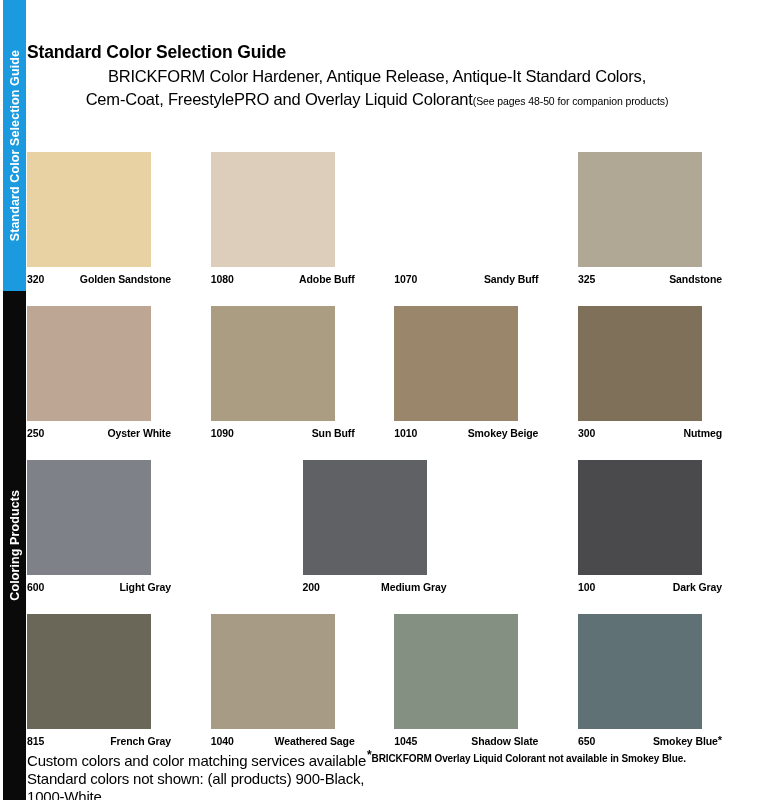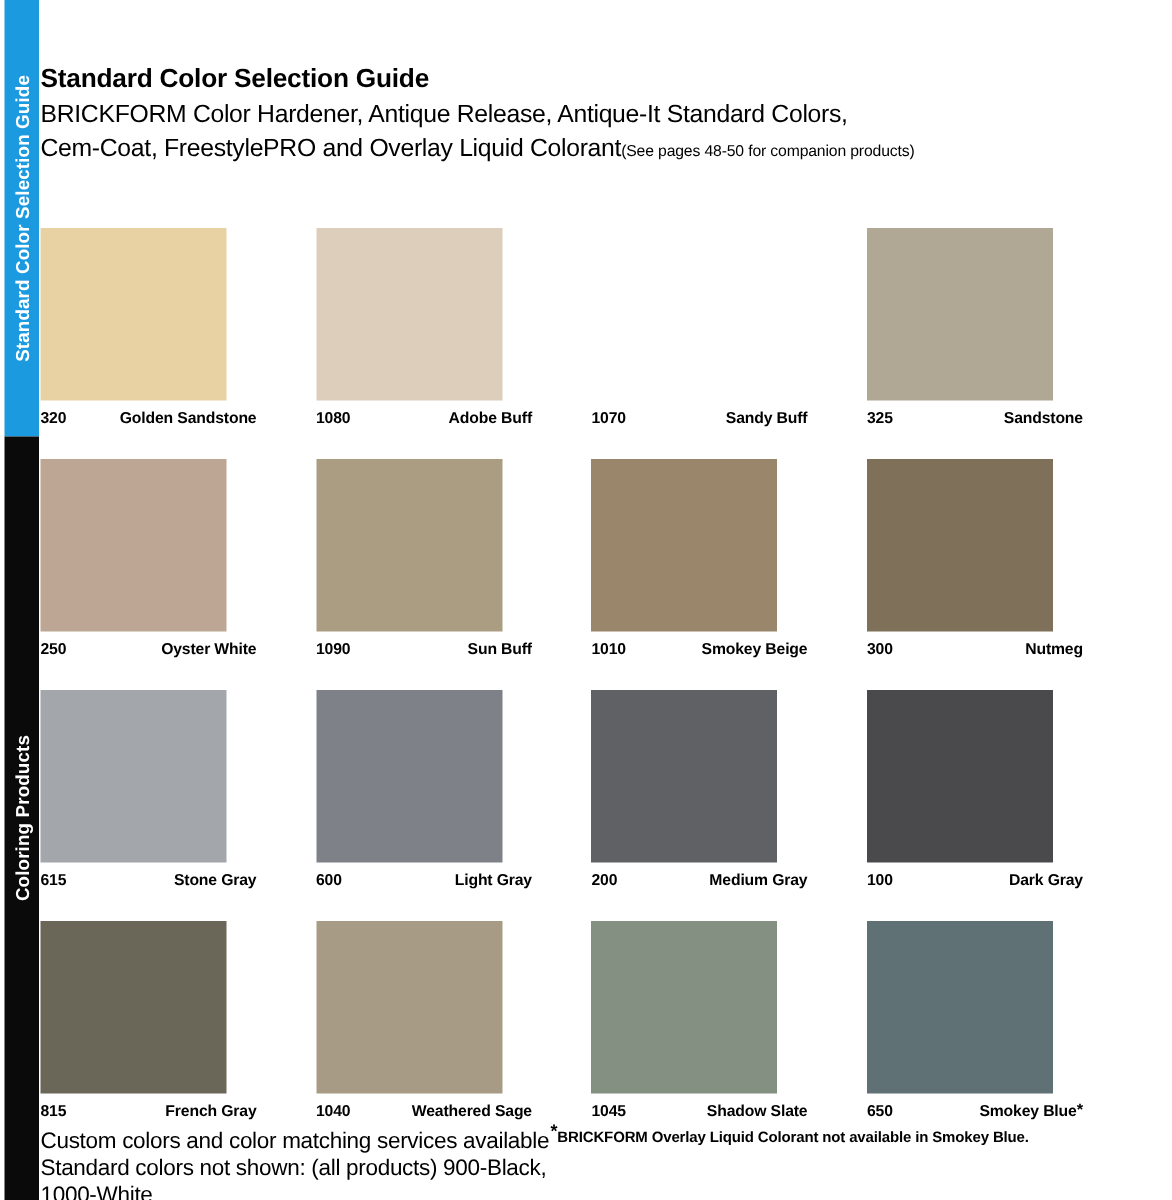--- a/index.html
+++ b/index.html
@@ -73,20 +73,21 @@
     font-size: 17.5px;
     font-weight: bold;
     line-height: 25px;
     letter-spacing: -0.15px;
   }
   .title-sub {
     font-size: 16.5px;
     font-weight: normal;
     line-height: 23px;
     letter-spacing: -0.2px;
+    text-align: center;
   }
   .title-note {
     font-size: 10.5px;
     font-weight: normal;
     letter-spacing: -0.1px;
   }
 
   
   .grid {
     position: absolute;
@@ -233,27 +234,20 @@
       <div class="cell">
         <div class="swatch" style="background: rgb(126, 112, 89);"></div>
         <div class="cell-label">
           <span class="cell-code">300</span>
           <span class="cell-name"><span>Nutmeg</span></span>
         </div>
       </div>
     </div>
     <div class="grid-row">
       <div class="cell">
-        <div class="swatch" style="background: rgb(163, 166, 171);"></div>
-        <div class="cell-label">
-          <span class="cell-code">615</span>
-          <span class="cell-name"><span>Stone Gray</span></span>
-        </div>
-      </div>
-      <div class="cell">
         <div class="swatch" style="background: rgb(126, 130, 136);"></div>
         <div class="cell-label">
           <span class="cell-code">600</span>
           <span class="cell-name"><span>Light Gray</span></span>
         </div>
       </div>
       <div class="cell">
         <div class="swatch" style="background: rgb(95, 97, 100);"></div>
         <div class="cell-label">
           <span class="cell-code">200</span>

